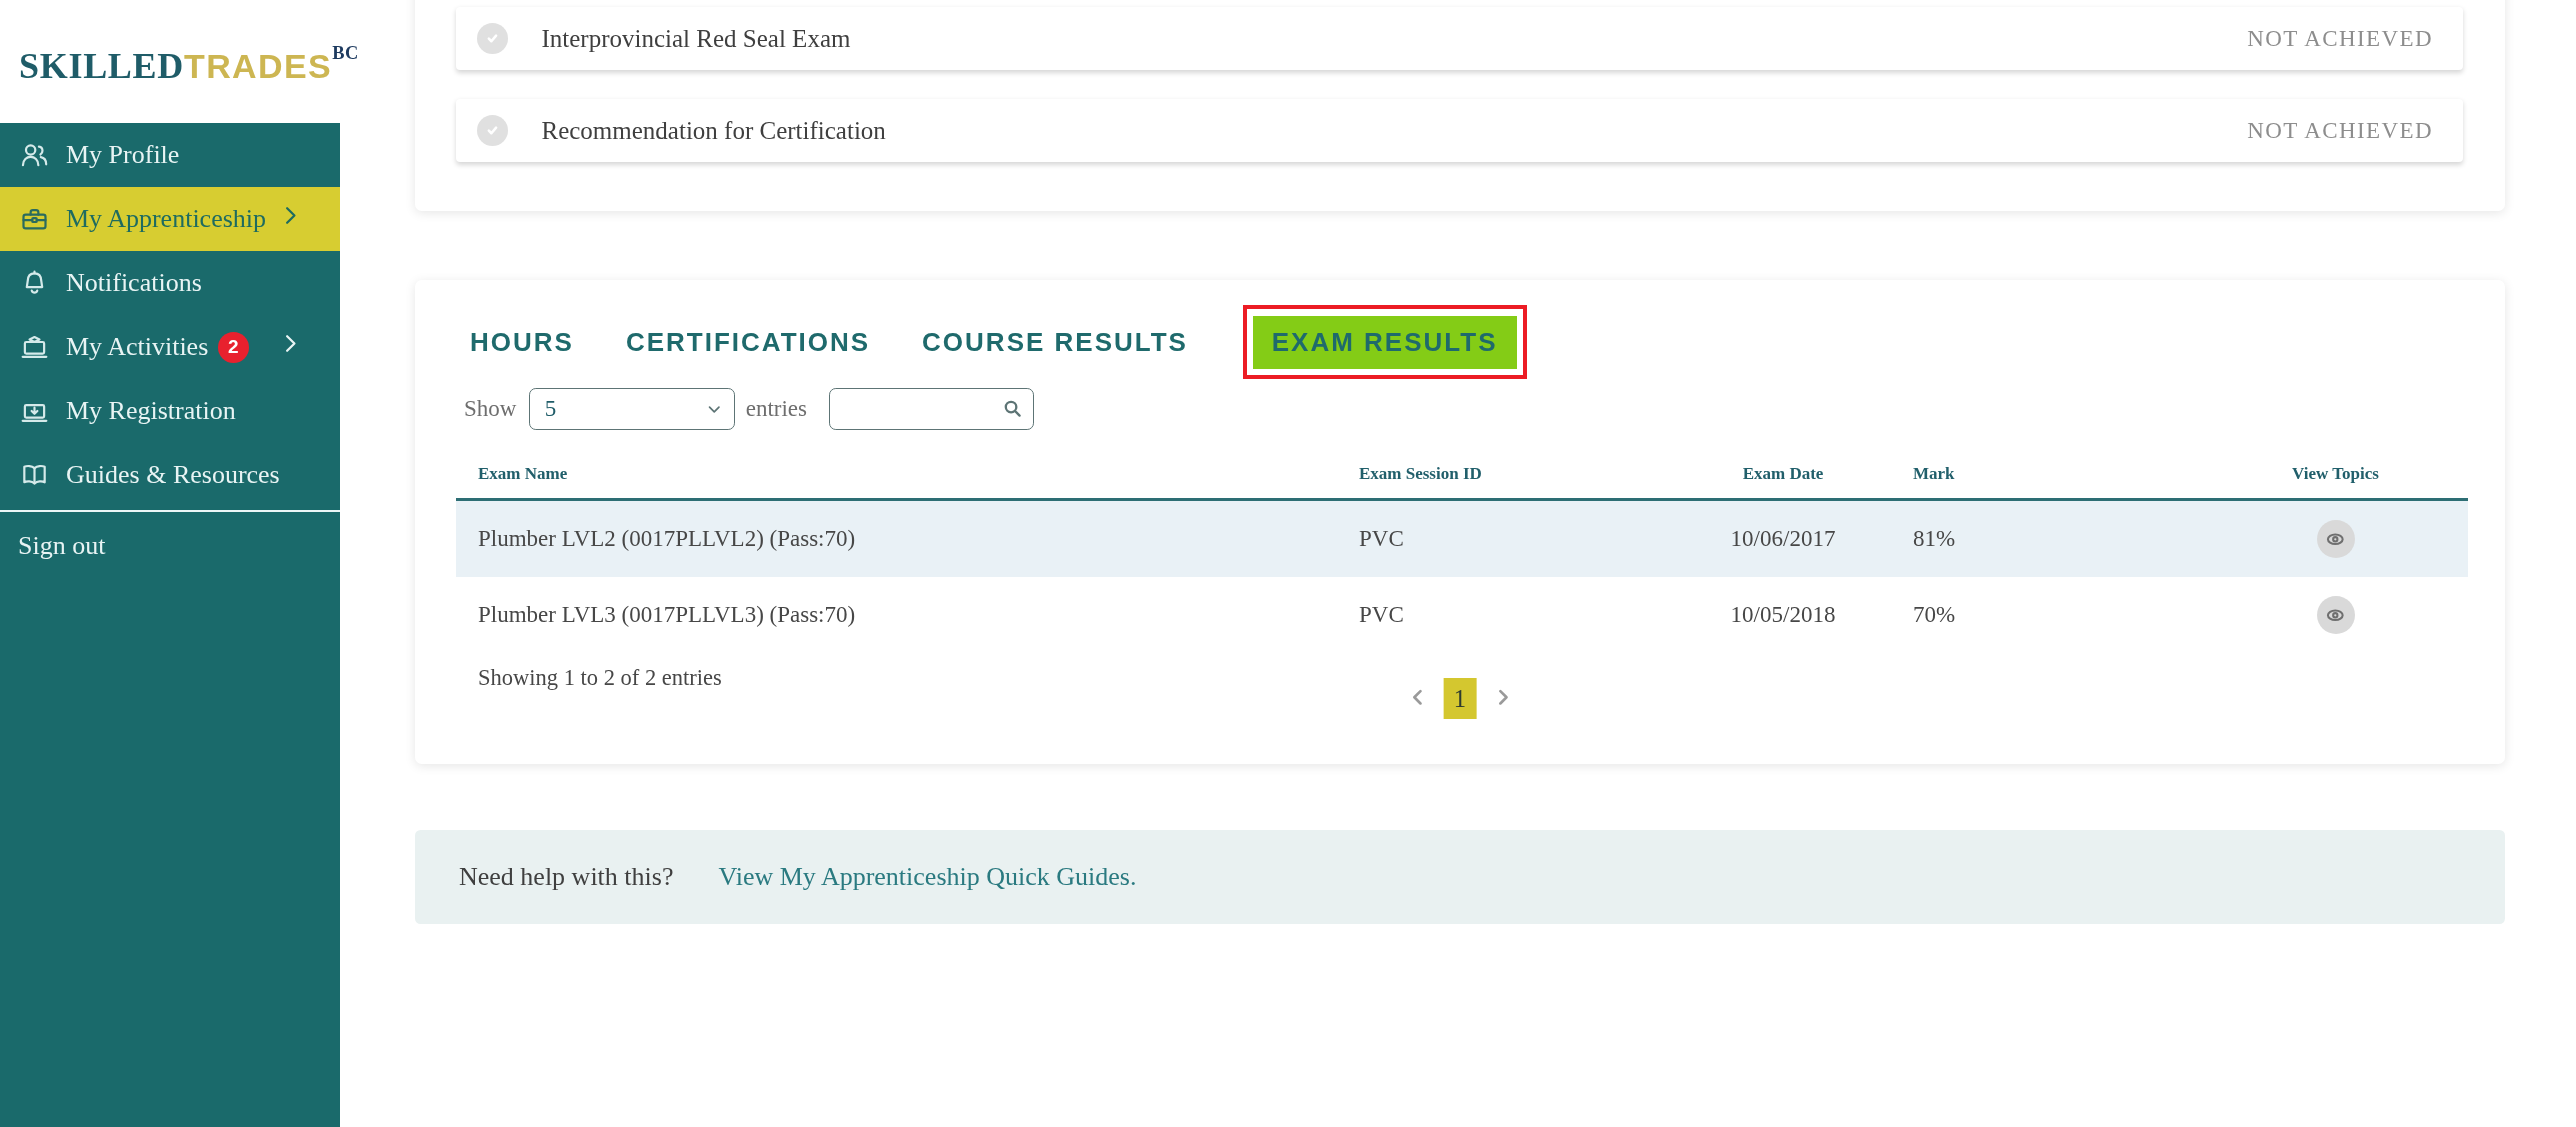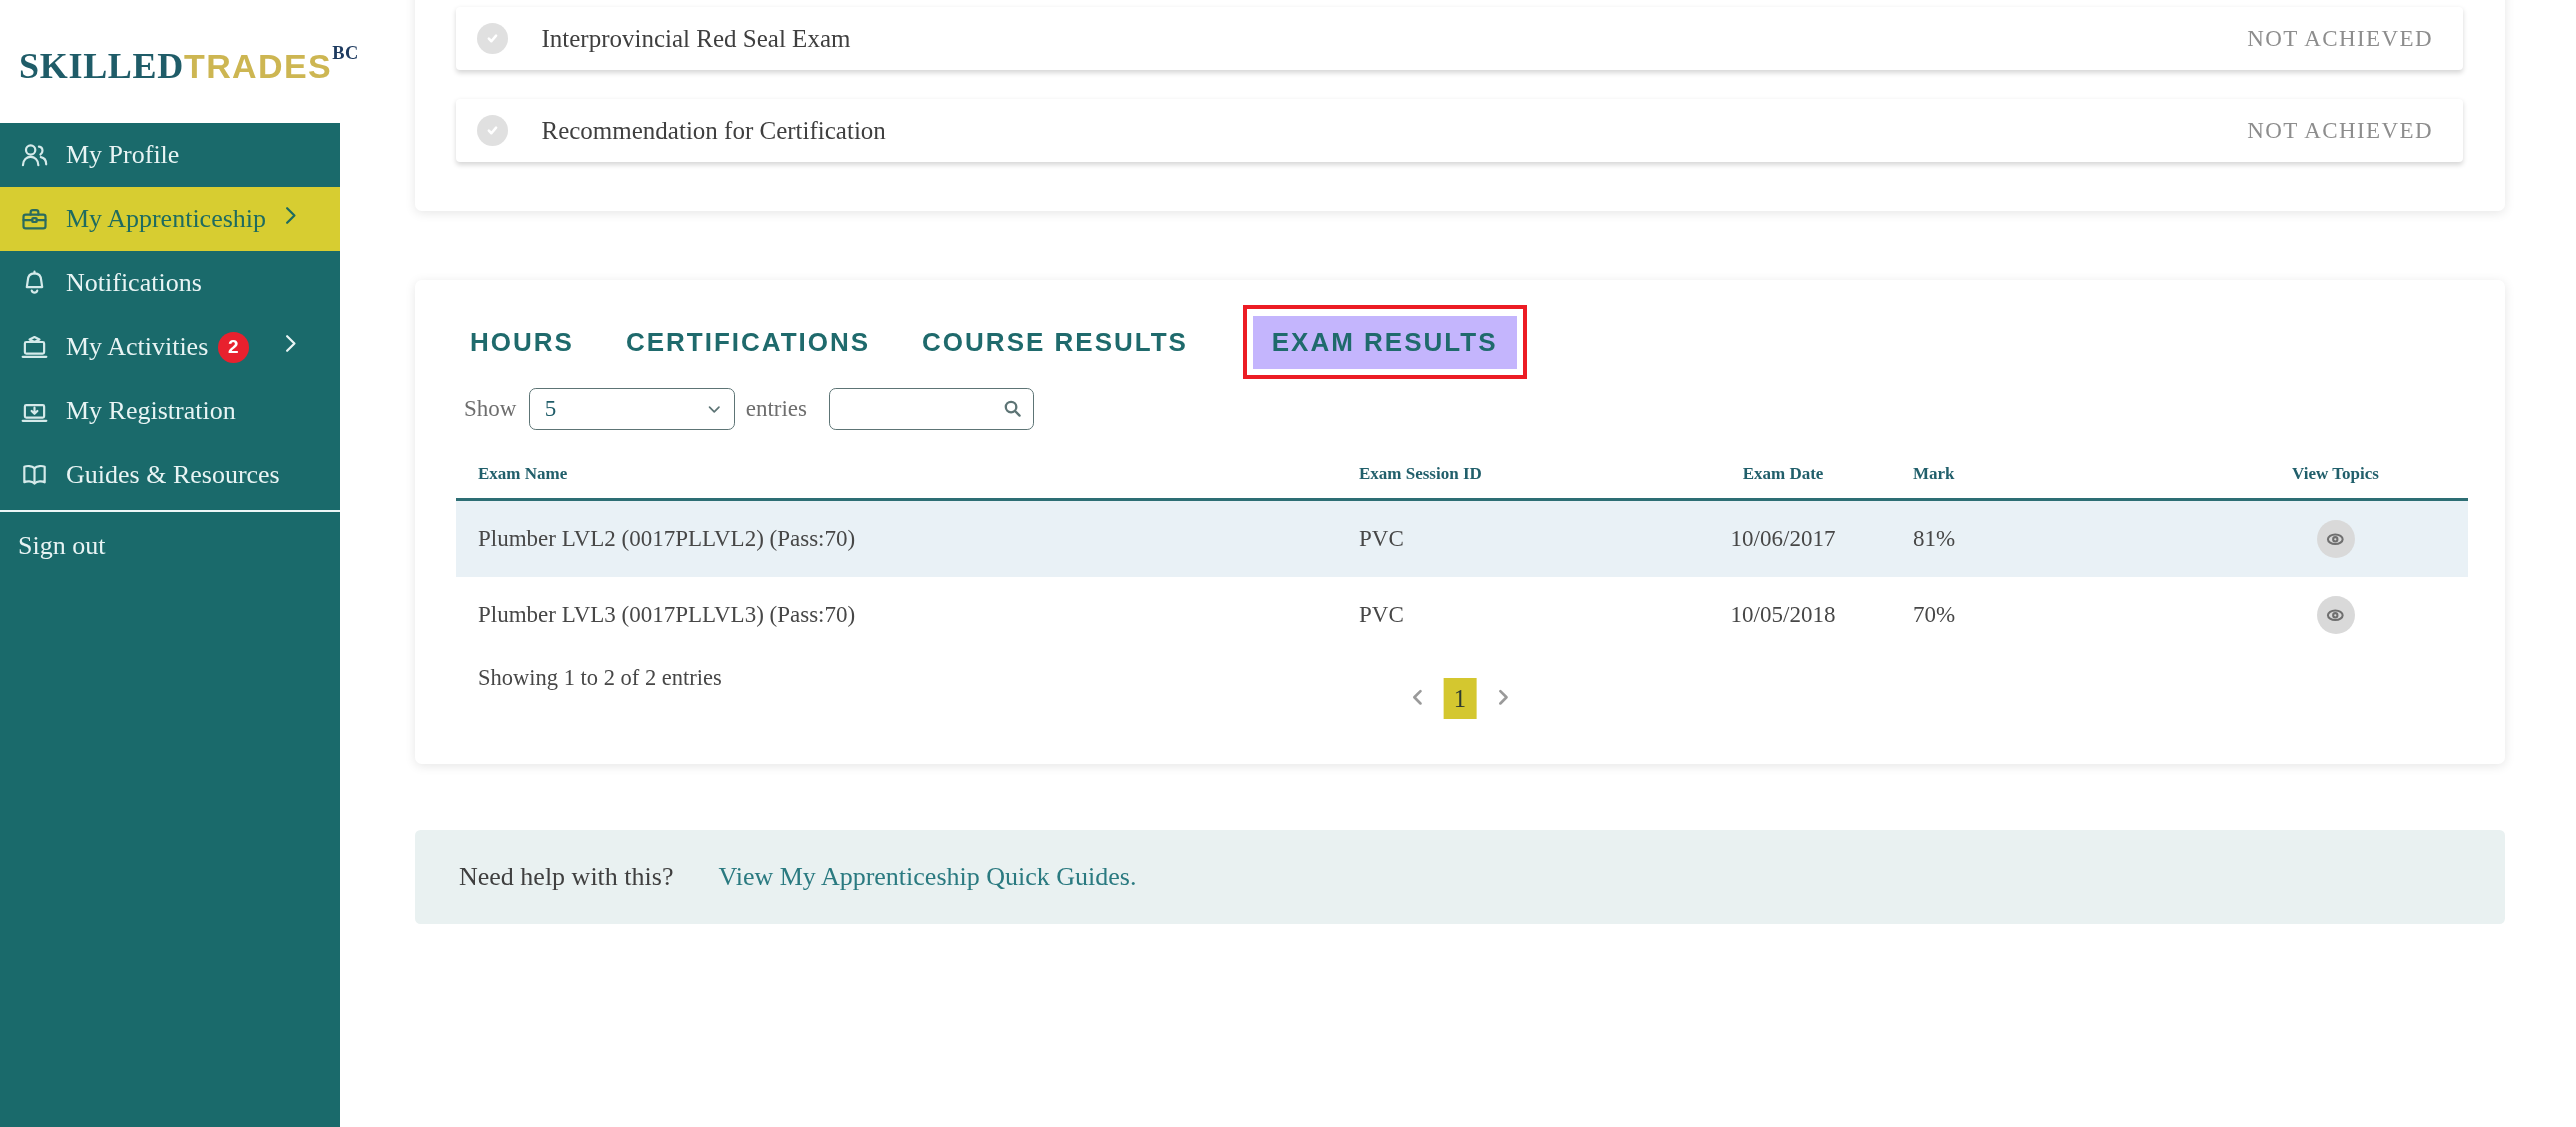--- a/index.html
+++ b/index.html
@@ -44,21 +44,21 @@
   .check-circle svg { width:20.5px; height:20.5px; stroke:#ffffff; fill:none; stroke-width:3; stroke-linecap:round; stroke-linejoin:round; }
   .ach-label { font-size:25px; color:#3f3f3f;margin-left:16px; }
   .ach-status { margin-left:auto; font-size:23px; color:#8d8d8d; letter-spacing:1.4px; }
 
   
   .card-results { left:415px; top:280px; width:2090px; height:484px; }
   .tabs { display:flex; align-items:center; padding:23px 0 0 55px; height:101px;
           font-family:"Liberation Sans", sans-serif; }
   .tab { font-weight:700; font-size:26px; letter-spacing:2px; color:#1f6a6c; margin-right:52px; cursor:pointer; }
   .annotation-box { border:4.8px solid #ec1c24; background:#ffffff; padding:6.1px; margin-left:2.7px; }
-  .tab-highlight { display:block; background:#c4b5fd; color:#1f6a6c; font-weight:700; font-size:26px;
+  .tab-highlight { display:block; background:#84cc16; color:#1f6a6c; font-weight:700; font-size:26px;
                    letter-spacing:2px; padding:11px 19px; cursor:pointer; }
 
   .controls { display:flex; align-items:center; margin:6.8px 0 0 49px; color:#6e6e6e; font-size:23px; }
   .select-box { width:206px; height:42px; border:1.4px solid #5d7475; border-radius:6.8px; margin:0 11px 0 12.3px;
                 display:flex; align-items:center; padding:0 9.6px 0 15px; cursor:pointer; background:#fff; }
   .select-box .val { color:#1f5c68; font-size:23px; flex:1; }
   .select-box svg { width:20.5px; height:20.5px; stroke:#5d7475; fill:none; stroke-width:2; stroke-linecap:round; stroke-linejoin:round; }
   .search-box { position:relative; width:205px; height:42px; margin-left:22px; }
   .search-box input { width:100%; height:100%; border:1.4px solid #5d7475; border-radius:6.8px;
                       font-size:22px; padding:0 40px 0 13.7px; font-family:"Liberation Serif", serif; color:#333; outline:none; }

